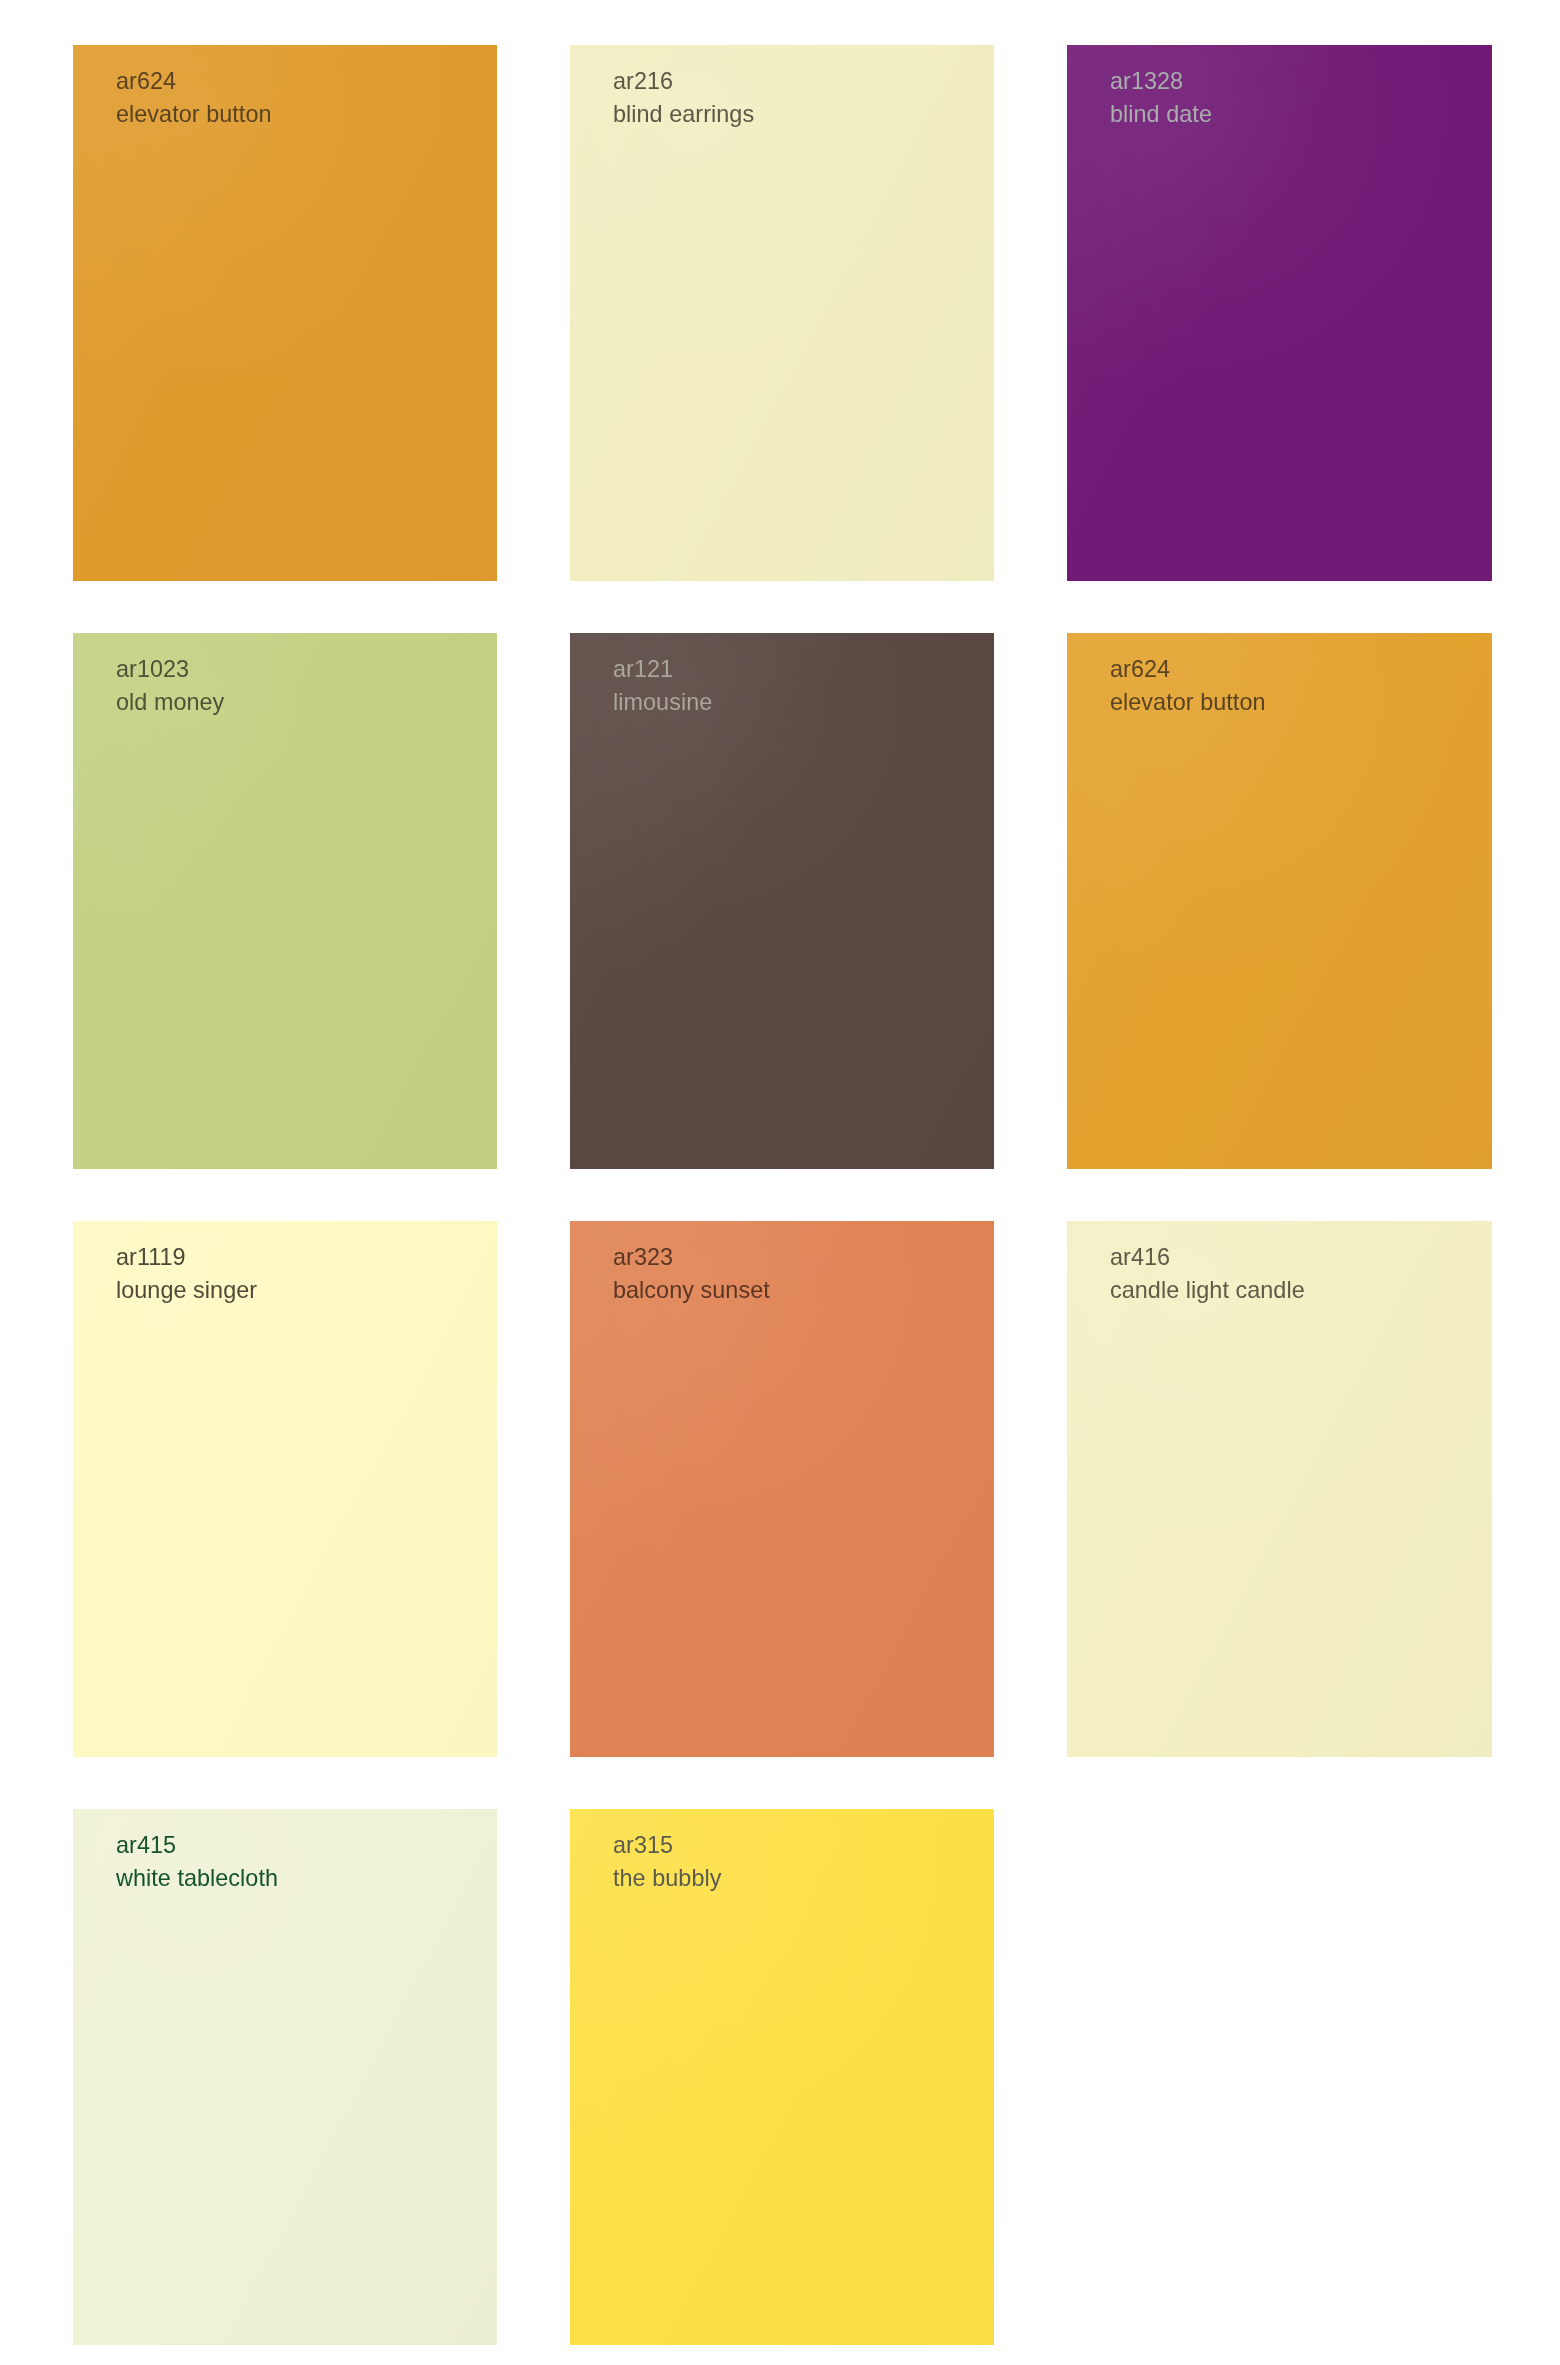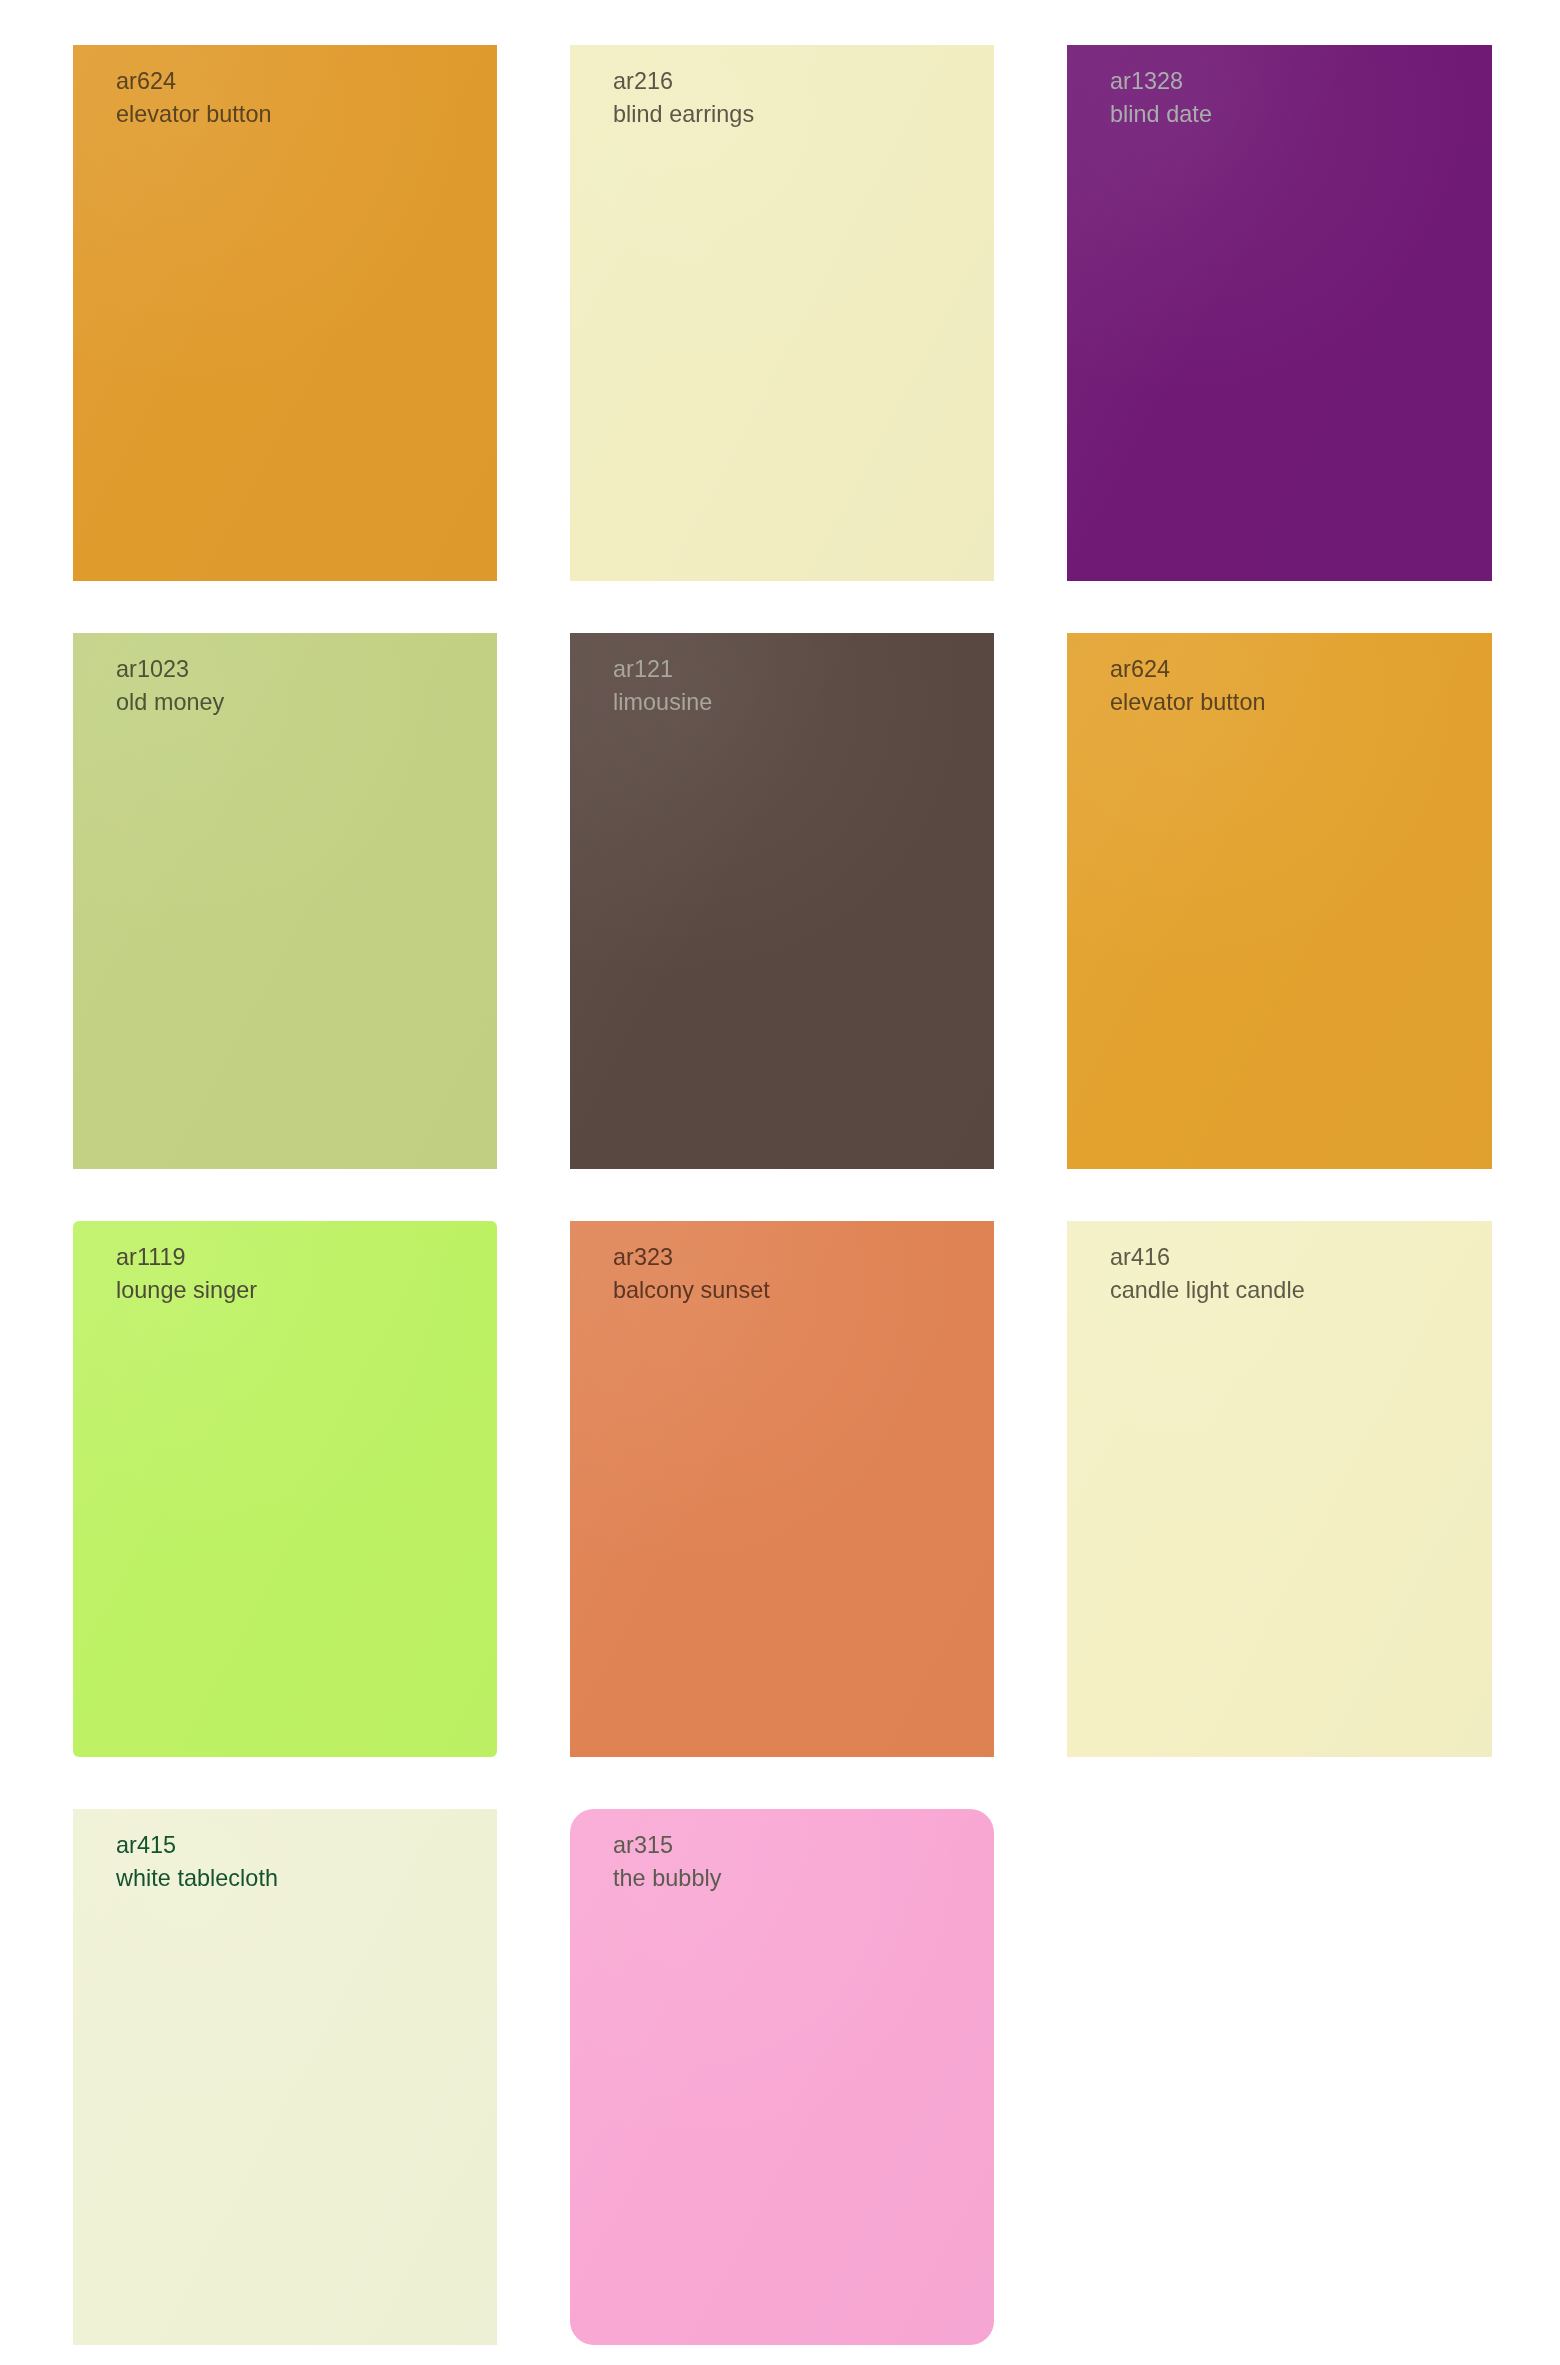--- a/index.html
+++ b/index.html
@@ -108,21 +108,21 @@
           <span class="swatch-code">ar121</span>
           <span class="swatch-title">limousine</span>
         </div>
       </div>
       <div class="swatch" style="background: rgb(227, 162, 46);">
         <div class="swatch-label" style="color: rgb(90, 67, 34);">
           <span class="swatch-code">ar624</span>
           <span class="swatch-title">elevator button</span>
         </div>
       </div>
-      <div class="swatch" style="background: #bef264; border-radius: 6px;">
+      <div class="swatch" style="background: #fef9c3;">
         <div class="swatch-label" style="color: rgb(77, 74, 58);">
           <span class="swatch-code">ar1119</span>
           <span class="swatch-title">lounge singer</span>
         </div>
       </div>
       <div class="swatch" style="background: rgb(224, 131, 84);">
         <div class="swatch-label" style="color: rgb(92, 54, 35);">
           <span class="swatch-code">ar323</span>
           <span class="swatch-title">balcony sunset</span>
         </div>
@@ -132,21 +132,21 @@
           <span class="swatch-code">ar416</span>
           <span class="swatch-title">candle light candle</span>
         </div>
       </div>
       <div class="swatch" style="background: rgb(240, 242, 214);">
         <div class="swatch-label" style="color: #14532d;">
           <span class="swatch-code">ar415</span>
           <span class="swatch-title">white tablecloth</span>
         </div>
       </div>
-      <div class="swatch" style="background: #f9a8d4; border-radius: 24px;">
+      <div class="swatch" style="background: #fde047;">
         <div class="swatch-label" style="color: rgb(92, 92, 78);">
           <span class="swatch-code">ar315</span>
           <span class="swatch-title">the bubbly</span>
         </div>
       </div>
     </div>
 </div>
 
 
 </body></html>

